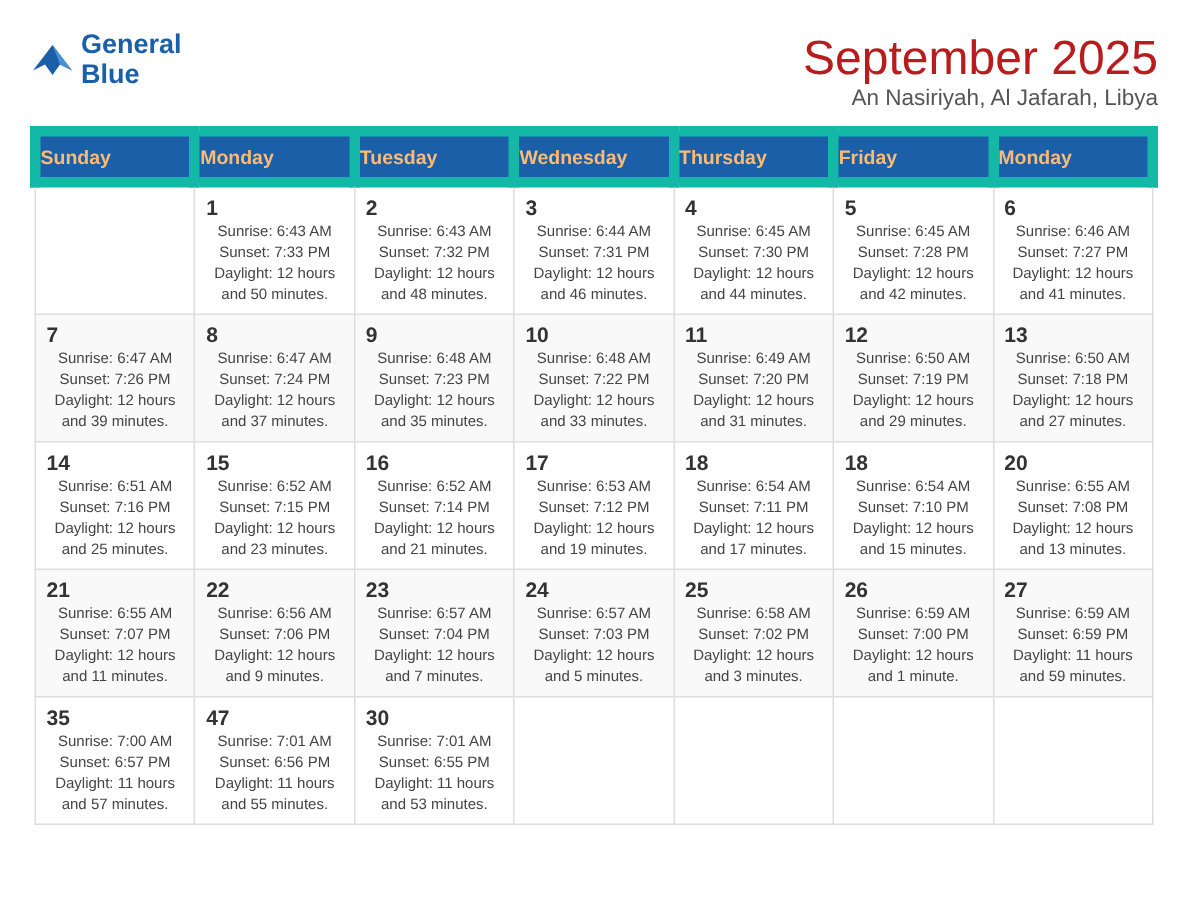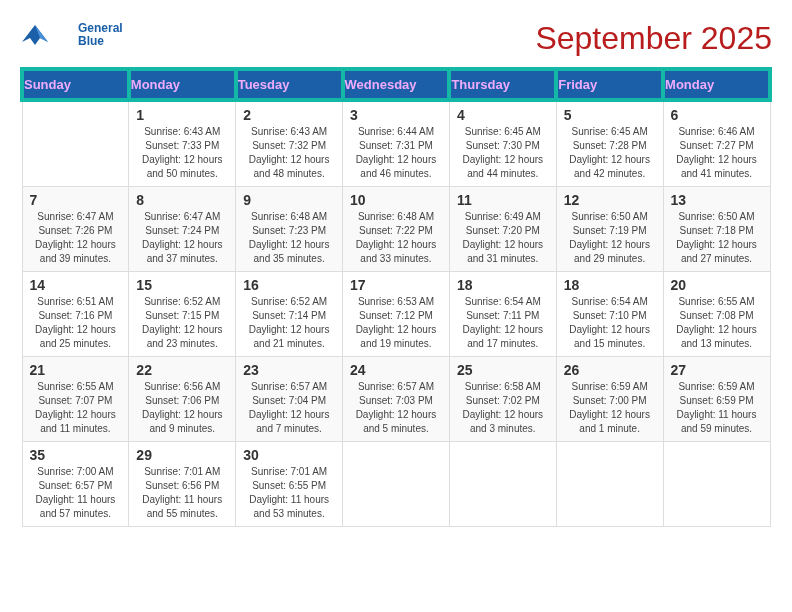--- a/index.html
+++ b/index.html
@@ -15,25 +15,24 @@
       justify-content: space-between;
       align-items: flex-start;
       margin-bottom: 10px;
     }
     .logo {
       display: flex;
       align-items: center;
       gap: 4px;
     }
     .logo-text {
-      font-size: 12px;
+      font-size: 18px;
       font-weight: bold;
       color: #333;
       line-height: 1.1;
-      margin-left: 24px;
     }
     .logo-text span {
       color: #1a5fa8;
     }
     .logo-bird {
       width: 30px;
       height: 30px;
     }
     .title-area {
       text-align: right;
@@ -47,26 +46,26 @@
       font-size: 15px;
       color: #555;
     }
     table {
       width: 100%;
       border-collapse: collapse;
       table-layout: fixed;
     }
     thead th {
       background: #1a5fa8;
-      color: #f0abfc;
+      color: #fdba74;
       text-align: left;
       padding: 6px 0;
       font-size: 13px;
       font-weight: bold;
-      border: 4px solid #14b8a6;
+      border: 7px solid #14b8a6;
     }
     tbody td {
       border: 1px solid #ddd;
       vertical-align: top;
       padding: 5px 7px;
       font-size: 10.5px;
       color: #333;
       height: 85px;
     }
     .day-number {
@@ -100,20 +99,21 @@
     </svg>
     <div>
       <div class="logo-text">
         <span>General</span><br>
         <span style="color:#1a5fa8;">Blue</span>
       </div>
     </div>
   </div>
   <div class="title-area">
     <div class="month-title">September 2025</div>
+    <div class="subtitle">An Nasiriyah, Al Jafarah, Libya</div>
   </div>
 </div>
 
 <table>
   <thead>
     <tr>
       <th>Sunday</th>
       <th>Monday</th>
       <th>Tuesday</th>
       <th>Wednesday</th>
@@ -239,21 +239,21 @@
           <span class="day-number">27</span>
           <div class="day-info">Sunrise: 6:59 AM<br>Sunset: 6:59 PM<br>Daylight: 11 hours<br>and 59 minutes.</div>
         </td>
       </tr>
       <tr>
         <td>
           <span class="day-number">35</span>
           <div class="day-info">Sunrise: 7:00 AM<br>Sunset: 6:57 PM<br>Daylight: 11 hours<br>and 57 minutes.</div>
         </td>
         <td>
-          <span class="day-number">29</span>
+          <span class="day-number">47</span>
           <div class="day-info">Sunrise: 7:01 AM<br>Sunset: 6:56 PM<br>Daylight: 11 hours<br>and 55 minutes.</div>
         </td>
         <td>
           <span class="day-number">30</span>
           <div class="day-info">Sunrise: 7:01 AM<br>Sunset: 6:55 PM<br>Daylight: 11 hours<br>and 53 minutes.</div>
         </td>
         <td></td>
         <td></td>
         <td></td>
         <td></td>

